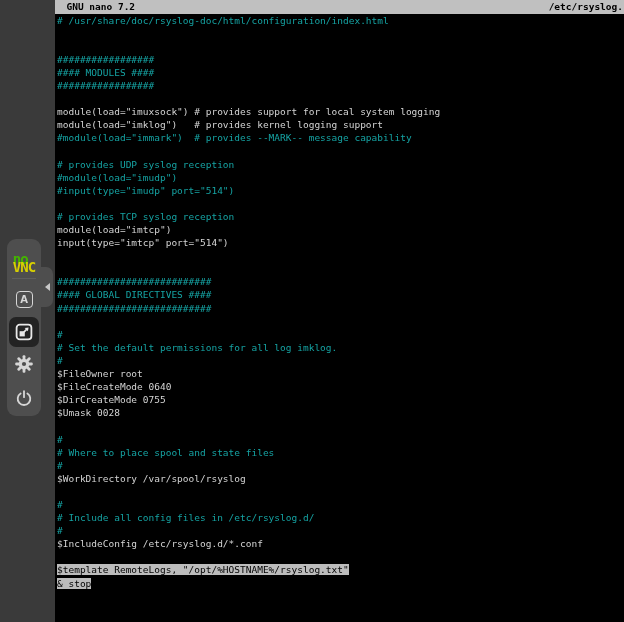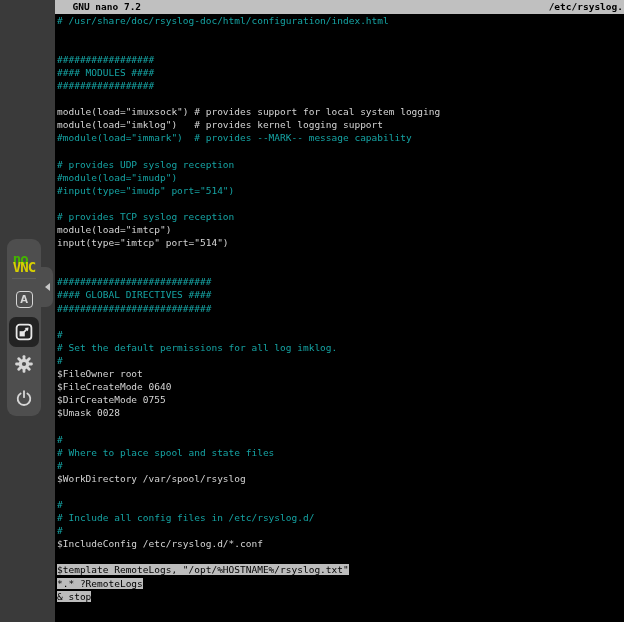--- a/index.html
+++ b/index.html
@@ -18,21 +18,20 @@
     font-size:9.5px;line-height:13.1px;
     color:var(--fg,#d4d4d4);
     overflow:hidden;
   }
   .titlebar{
     height:13.5px;
     background:var(--bar-bg,#c0c0c0);
     color:#000;
     display:flex;justify-content:space-between;align-items:center;
     font-weight:bold;
-    padding-left:6px;
     white-space:pre;
   }
   .titlebar .file{padding-right:1px;}
   .term-content{padding-left:2px;}
   .tline{height:13.1px;white-space:pre;}
   .tline.c{color:var(--comment,#15a3a3);}
   .tline.w{color:var(--fg,#d4d4d4);}
   .tline.sel .selsp{background:var(--sel-bg,#bcbcbc);color:#000;}
 
   
@@ -175,16 +174,15 @@
       <div class="tline c"># Where to place spool and state files</div>
       <div class="tline c">#</div>
       <div class="tline w">$WorkDirectory /var/spool/rsyslog</div>
       <div class="tline b"> </div>
       <div class="tline c">#</div>
       <div class="tline c"># Include all config files in /etc/rsyslog.d/</div>
       <div class="tline c">#</div>
       <div class="tline w">$IncludeConfig /etc/rsyslog.d/*.conf</div>
       <div class="tline b"> </div>
       <div class="tline sel"><span class="selsp">$template RemoteLogs, "/opt/%HOSTNAME%/rsyslog.txt"</span></div>
-      <div class="tline sel"><span class="selsp">*.* ?RemoteLogs</span></div>
       <div class="tline sel"><span class="selsp">&amp; stop</span></div>
     </div>
 </div>
 
 </body></html>

